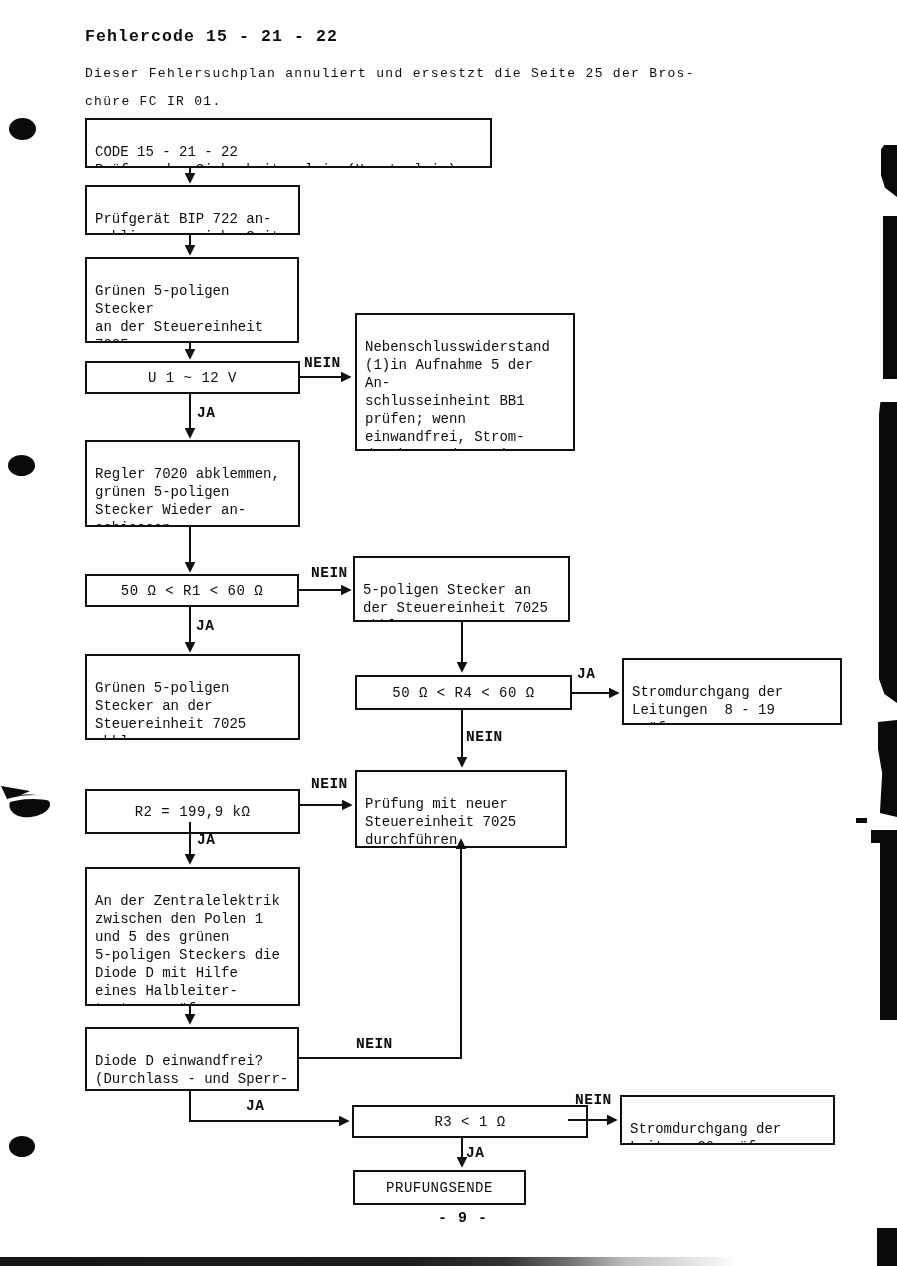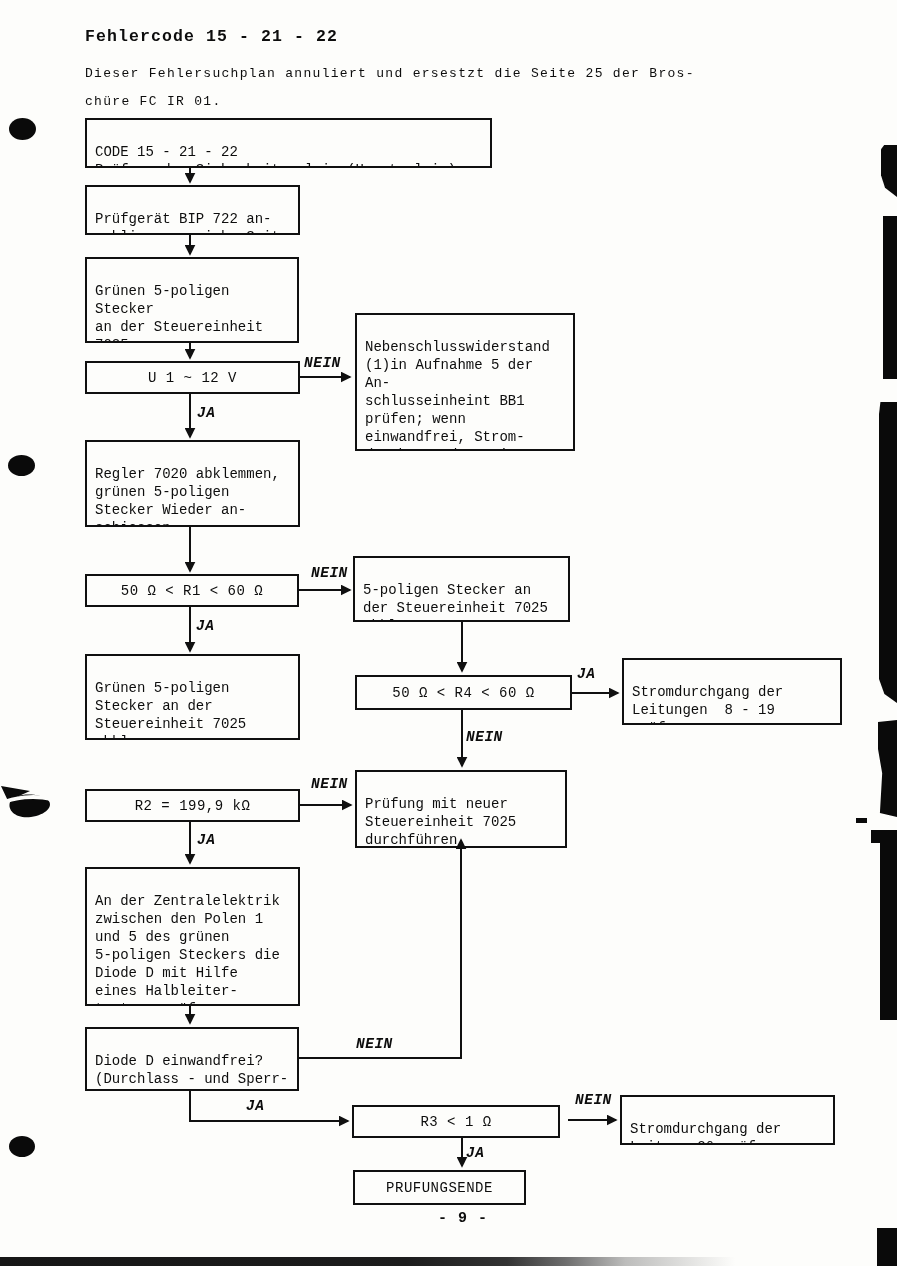--- a/index.html
+++ b/index.html
@@ -32,21 +32,20 @@
     background: transparent;
   }
   .node.center {
     display: flex; align-items: center; justify-content: center;
     padding: 8px; text-align: center; letter-spacing: 0.5px;
   }
   .lbl {
     position: absolute;
     font-size: 14.5px; font-weight: bold; line-height: 15px;
     letter-spacing: 0.5px;
-    font-style: italic;
   }
   .connectors {
     position: absolute; left: 0; top: 0;
     pointer-events: none;
   }
   .pagenum {
     position: absolute; left: 418px; top: 1210px; width: 90px;
     text-align: center; font-size: 15px; font-weight: 600; letter-spacing: 1px;
   }
   .dot {
@@ -99,35 +98,35 @@
 der Steuereinheit 7025
 abklemmen</div>
   <div class="node" style="left:85px;top:654px;width:215px;height:86px">Grünen 5-poligen
 Stecker an der
 Steuereinheit 7025
 abklemmen</div>
   <div class="node center" style="left:355px;top:675px;width:217px;height:35px">50 Ω &lt; R4 &lt; 60 Ω</div>
   <div class="node" style="left:622px;top:658px;width:220px;height:67px">Stromdurchgang der
 Leitungen  8 - 19
 prüfen</div>
-  <div class="node center" style="left:85px;top:789px;width:215px;height:33px">R2 = 199,9 kΩ</div>
+  <div class="node center" style="left:85px;top:789px;width:215px;height:45px">R2 = 199,9 kΩ</div>
   <div class="node" style="left:355px;top:770px;width:212px;height:78px">Prüfung mit neuer
 Steuereinheit 7025
 durchführen</div>
   <div class="node" style="left:85px;top:867px;width:215px;height:139px">An der Zentralelektrik
 zwischen den Polen 1
 und 5 des grünen
 5-poligen Steckers die
 Diode D mit Hilfe
 eines Halbleiter-
 testers prüfen</div>
   <div class="node" style="left:85px;top:1027px;width:214px;height:64px">Diode D einwandfrei?
 (Durchlass - und Sperr-
 richtung)</div>
-  <div class="node center" style="left:352px;top:1105px;width:208px;height:33px">R3 &lt; 1 Ω</div>
+  <div class="node center" style="left:352px;top:1105px;width:236px;height:33px">R3 &lt; 1 Ω</div>
   <div class="node" style="left:620px;top:1095px;width:215px;height:46px">Stromdurchgang der
 Leitung 26 prüfen</div>
   <div class="node center" style="left:353px;top:1170px;width:173px;height:35px">PRUFUNGSENDE</div>
 
   <div class="lbl" style="left:304px;top:356px">NEIN</div>
   <div class="lbl" style="left:197px;top:406px">JA</div>
   <div class="lbl" style="left:311px;top:566px">NEIN</div>
   <div class="lbl" style="left:196px;top:619px">JA</div>
   <div class="lbl" style="left:577px;top:667px">JA</div>
   <div class="lbl" style="left:466px;top:730px">NEIN</div>

